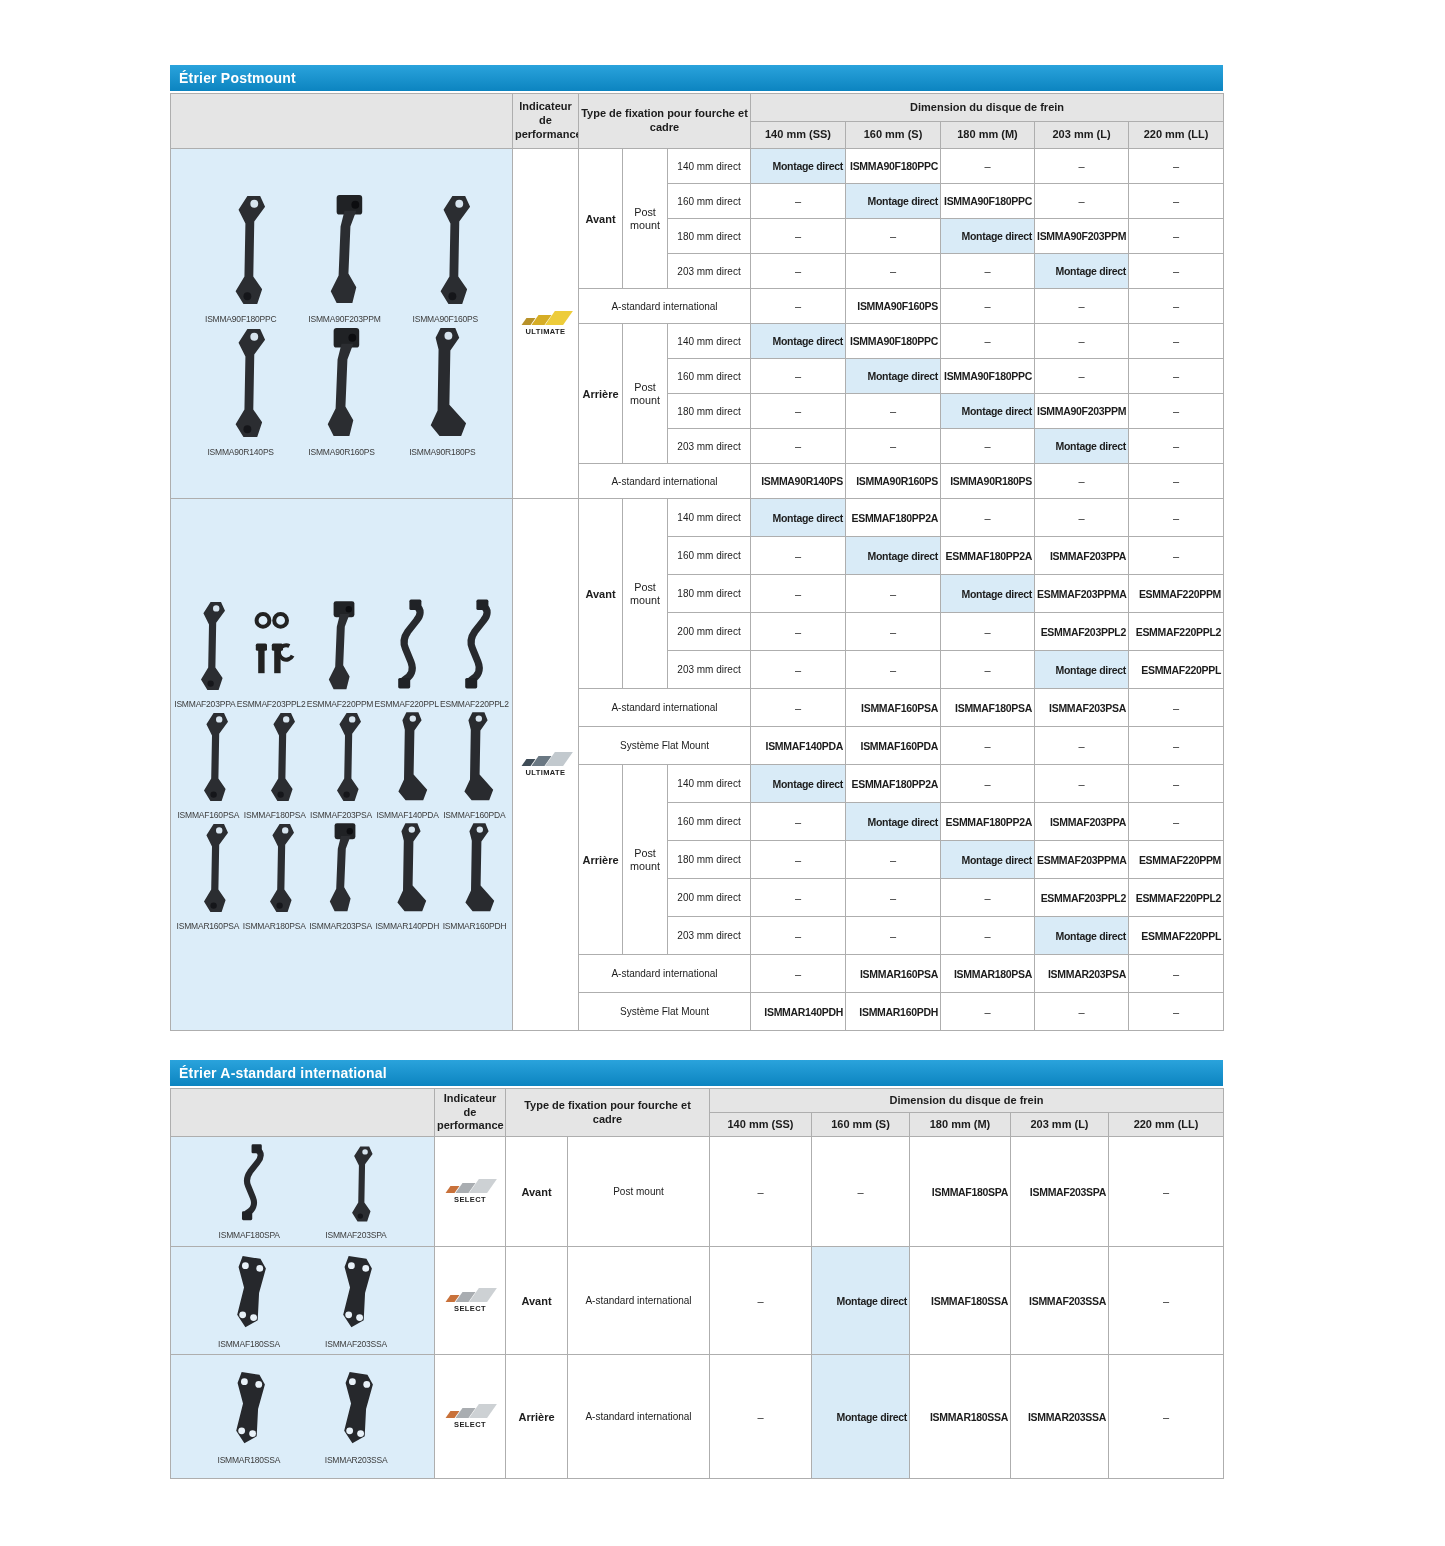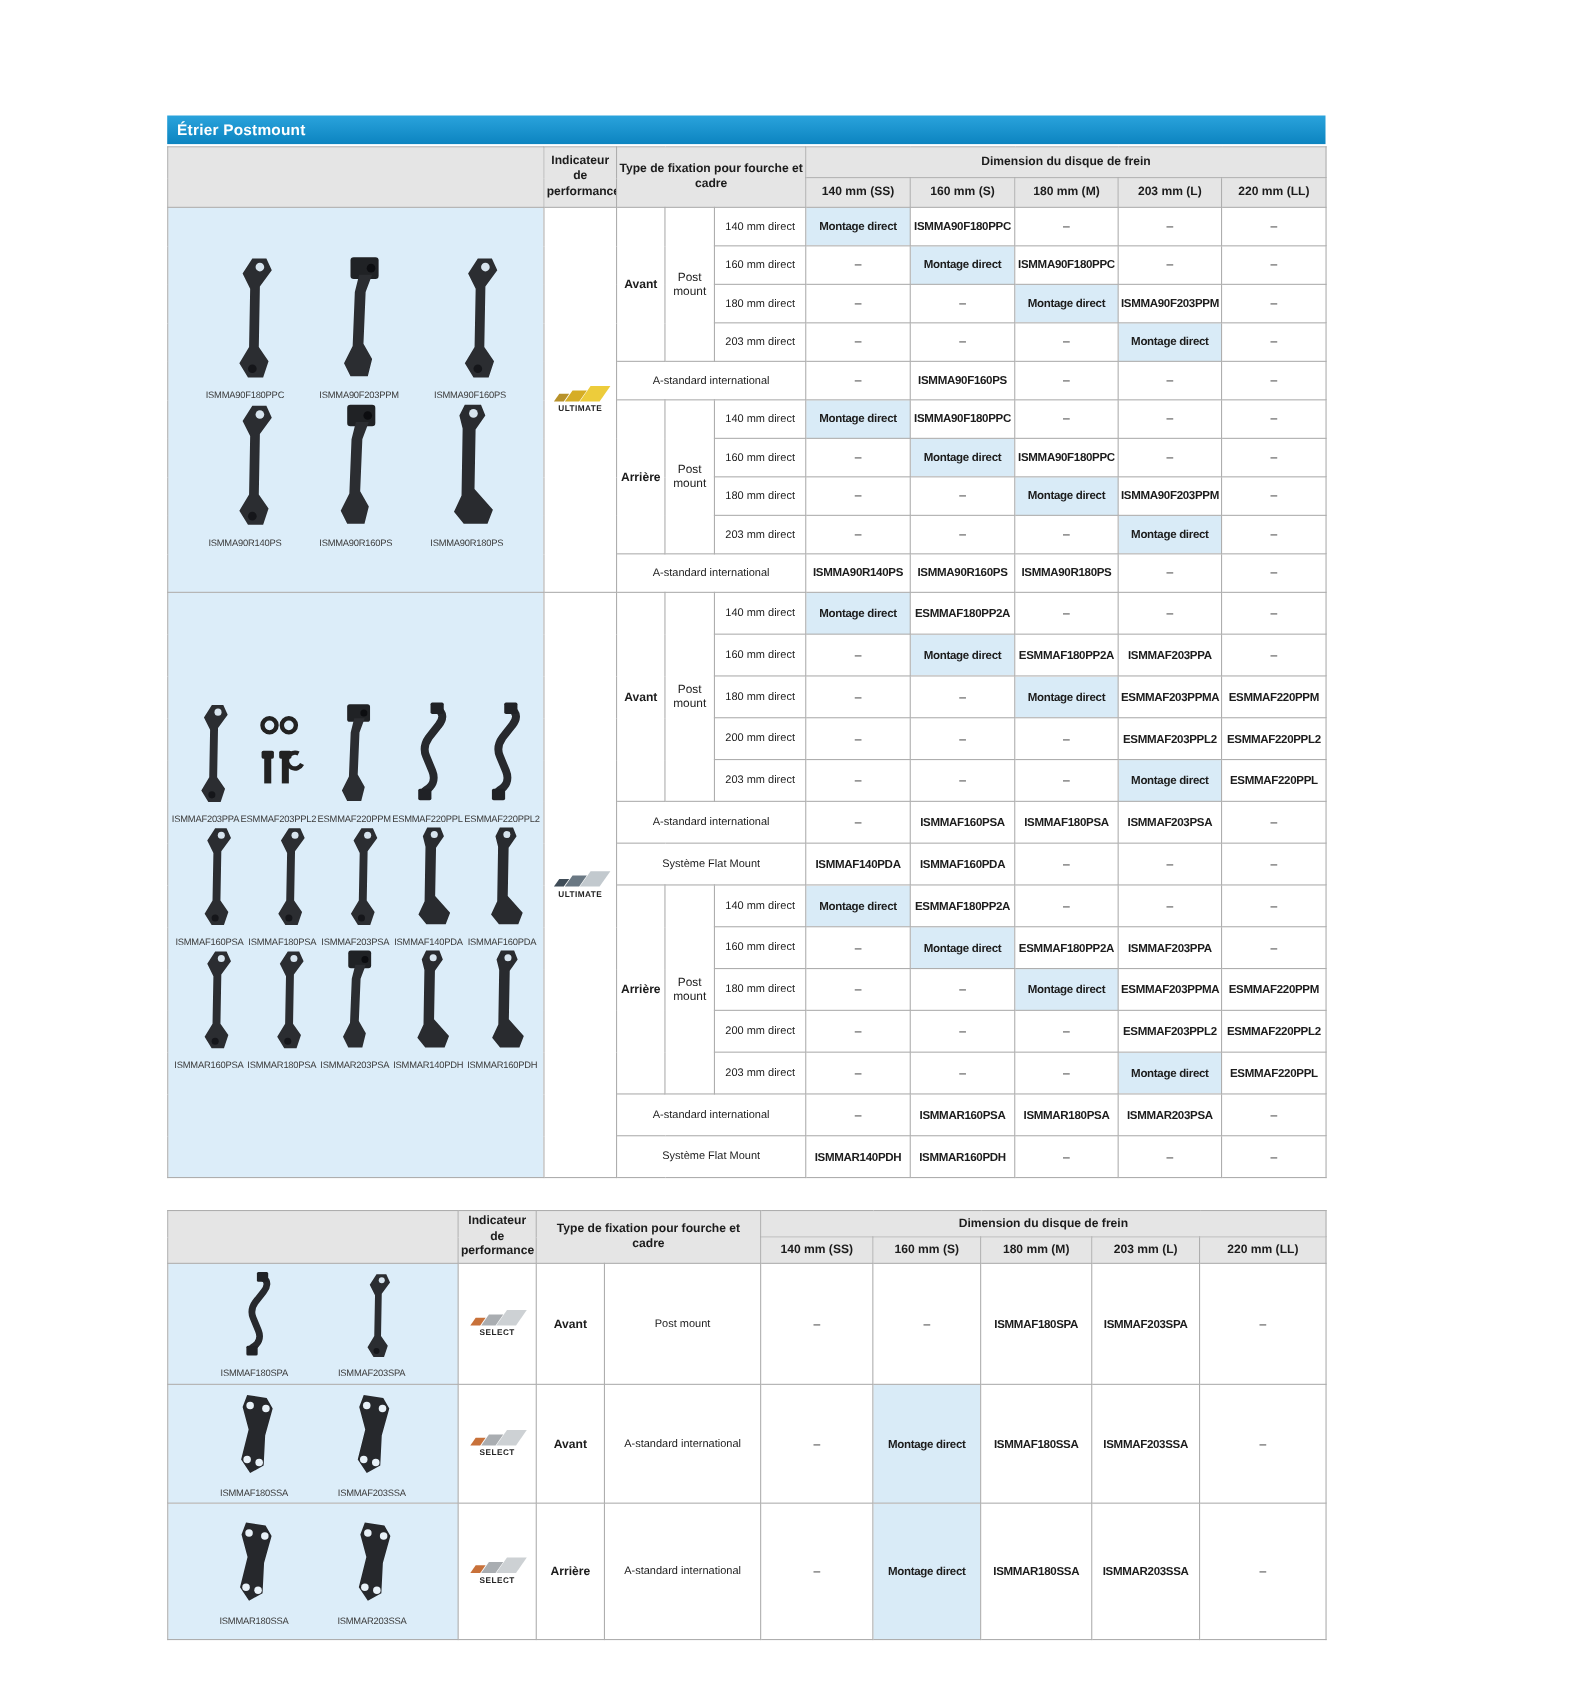--- a/index.html
+++ b/index.html
@@ -5,34 +5,34 @@
   :root{
     --c-title1:#2aa3dc; --c-title2:#0c84c0; --c-header:#e5e5e5; --c-border:#aeaeae;
     --c-outer:#8f8f8f; --c-hl:#d9ebf7; --c-panel:#dcedf9; --c-text:#1c1c1c;
   }
   *{box-sizing:border-box;}
   html,body{margin:0;padding:0;}
   body{
     width:1445px;height:1546px;position:relative;background:#ffffff;
     font-family:"Liberation Sans",sans-serif;color:var(--c-text);
   }
-  .tblwrap{position:absolute;left:152px;width:1053px;margin-top:40px;}
+  .tblwrap{position:absolute;left:170px;width:1053px;}
   #t1{top:65px;} #t2{top:1060px;}
   .title{
     background:linear-gradient(180deg,var(--c-title1),var(--c-title2));
     color:#fff;font-weight:bold;font-size:14px;height:26px;line-height:26px;
     padding-left:9px;margin-bottom:2px;letter-spacing:.2px;
   }
   table{border-collapse:collapse;table-layout:fixed;width:1053px;border:1px solid var(--c-outer);}
   th,td{
     border:1px solid var(--c-border);text-align:center;vertical-align:middle;
     font-size:11px;padding:1px 2px;overflow:hidden;
   }
   thead th{background:var(--c-header);font-weight:bold;line-height:1.25;}
-  td.part, .md{font-weight:bold;font-size:10.5px;letter-spacing:-0.3px;white-space:nowrap;}
+  td.part, .md{font-weight:bold;font-size:10.5px;letter-spacing:-0.3px;white-space:nowrap;text-align:right;}
   td.hl{background:var(--c-hl);}
   td.imgcell{background:var(--c-panel);padding:4px 2px;}
   td.sizelbl,td.grouplbl,td.fixlbl{font-size:10px;}
   td.poscell{font-weight:bold;font-size:11px;}
   td.mountcell{font-size:10.8px;line-height:1.2;}
   .panel{display:flex;flex-direction:column;justify-content:space-evenly;height:100%;}
   .prow{display:flex;justify-content:space-evenly;align-items:flex-end;}
   .prod{display:flex;flex-direction:column;align-items:center;gap:3px;}
   .prod .cap{font-size:8.5px;color:#3c3c3c;white-space:nowrap;letter-spacing:-0.2px;}
   .logo{display:flex;flex-direction:column;align-items:center;gap:2px;}
@@ -479,20 +479,21 @@
             <td>–</td>
             <td>–</td>
             <td>–</td>
           </tr>
         </tbody>
       </table>
     </div>
 </div>
 
 <div class="tblwrap" id="t2">
+  <div class="title">Étrier A-standard international</div>
   <div id="t2holder">
       <table>
         <colgroup>
           <col style="width: 264px;">
           <col style="width: 71px;">
           <col style="width: 62px;">
           <col style="width: 142px;">
           <col style="width: 102px;">
           <col style="width: 98px;">
           <col style="width: 101px;">

